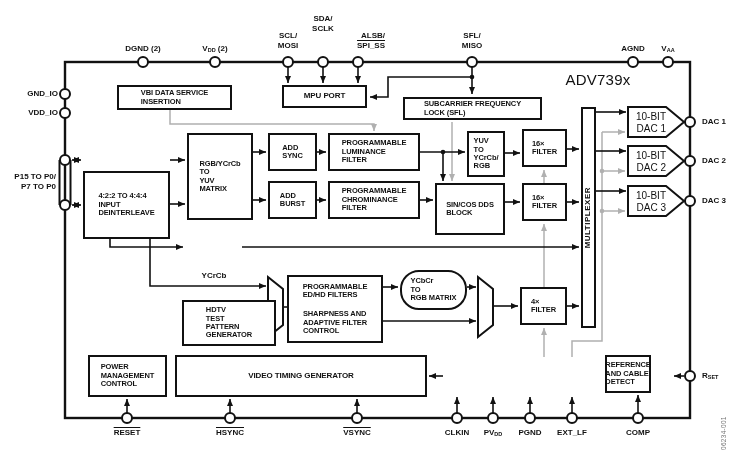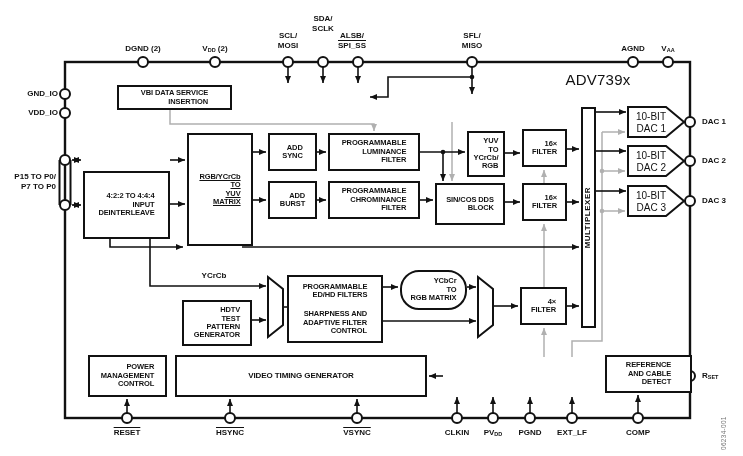--- a/index.html
+++ b/index.html
@@ -1,21 +1,21 @@
 <!DOCTYPE html>
 <html><head>
 <meta charset="utf-8">
 <style>
   html,body{margin:0;padding:0;background:#fff;}
   #stage{position:relative;width:743px;height:456px;background:#fff;overflow:hidden;
          font-family:"Liberation Sans","DejaVu Sans",sans-serif;color:#111;}
   #wires{position:absolute;left:0;top:0;}
   .box{position:absolute;box-sizing:border-box;border:2px solid #111;background:#fff;
        display:flex;flex-direction:column;align-items:center;justify-content:center;
-       text-align:right;font-weight:bold;font-size:7.5px;line-height:1.12;
+       text-align:left;font-weight:bold;font-size:7.5px;line-height:1.12;
        white-space:pre-line;letter-spacing:-0.1px;}
   .lbl{position:absolute;font-weight:bold;font-size:8px;line-height:1.15;white-space:pre-line;}
   .ctr{text-align:center;}
   .rgt{text-align:right;}
   .l{display:block;}
   .ol{text-decoration:overline;text-decoration-thickness:1px;}
   sub{font-size:5.5px;vertical-align:-1px;}
   .vtext{writing-mode:vertical-rl;transform:rotate(180deg);font-weight:bold;font-size:8px;letter-spacing:0.5px;}
   .dactext{position:absolute;font-weight:normal;font-size:10px;line-height:1.15;text-align:right;white-space:pre-line;}
   .title{position:absolute;font-weight:normal;font-size:15px;letter-spacing:0.2px;}
@@ -145,88 +145,91 @@
       <circle cx="572" cy="418" r="5"></circle>
         <circle cx="638" cy="418" r="5"></circle>
     </g>
   </svg>
 
   <div class="title ctr" style="left:548px;top:71px;width:100px;">ADV739x</div>
   <div class="figcode" style="left:720px;top:450px;">06234-001</div>
 
   <div class="box" style="left:117px;top:85px;width:115px;height:25px;">VBI DATA SERVICE
 INSERTION</div>
+  <div class="box" style="left:282px;top:85px;width:85px;height:23px;font-size:8px;">MPU PORT</div>
+  <div class="box" style="left:403px;top:97px;width:139px;height:23px;">SUBCARRIER FREQUENCY
+LOCK (SFL)</div>
   <div class="box" style="left:83px;top:150px;width:87px;height:68px;margin-top:21px;">4:2:2 TO 4:4:4
 INPUT
 DEINTERLEAVE</div>
-  <div class="box" style="left:187px;top:133px;width:66px;height:113px;text-decoration:underline;">RGB/YCrCb
+  <div class="box" style="left:187px;top:133px;width:66px;height:87px;">RGB/YCrCb
 TO
 YUV
 MATRIX</div>
   <div class="box" style="left:268px;top:133px;width:49px;height:38px;">ADD
 SYNC</div>
   <div class="box" style="left:328px;top:133px;width:92px;height:38px;">PROGRAMMABLE
 LUMINANCE
 FILTER</div>
   <div class="box" style="left:268px;top:181px;width:49px;height:38px;">ADD
 BURST</div>
   <div class="box" style="left:328px;top:181px;width:92px;height:38px;">PROGRAMMABLE
 CHROMINANCE
 FILTER</div>
   <div class="box" style="left:467px;top:131px;width:38px;height:46px;">YUV
 TO
 YCrCb/
 RGB</div>
-  <div class="box" style="left:435px;top:183px;width:70px;height:42px;">SIN/COS DDS
+  <div class="box" style="left:435px;top:183px;width:70px;height:52px;">SIN/COS DDS
 BLOCK</div>
   <div class="box" style="left:522px;top:129px;width:45px;height:38px;">16×
 FILTER</div>
   <div class="box" style="left:522px;top:183px;width:45px;height:38px;">16×
 FILTER</div>
   <div class="box" style="left:581px;top:107px;width:15px;height:221px;">
     <span class="vtext">MULTIPLEXER</span>
   </div>
-  <div class="box" style="left:182px;top:300px;width:70px;height:46px;">HDTV
+  <div class="box" style="left:182px;top:300px;width:94px;height:46px;">HDTV
 TEST
 PATTERN
 GENERATOR</div>
   <div class="box" style="left:287px;top:275px;width:96px;height:68px;justify-content:space-around;">
     <div>PROGRAMMABLE
 ED/HD FILTERS</div>
     <div>SHARPNESS AND
 ADAPTIVE FILTER
 CONTROL</div>
   </div>
   <div class="box" style="left:400px;top:270px;width:67px;height:40px;border-radius:19px;">YCbCr
 TO
 RGB MATRIX</div>
   <div class="box" style="left:520px;top:287px;width:47px;height:38px;">4×
 FILTER</div>
   <div class="box" style="left:88px;top:355px;width:79px;height:42px;">POWER
 MANAGEMENT
 CONTROL</div>
   <div class="box" style="left:175px;top:355px;width:252px;height:42px;font-size:8px;">VIDEO TIMING GENERATOR</div>
-  <div class="box" style="left:605px;top:355px;width:87px;height:38px;">REFERENCE
+  <div class="box" style="left:605px;top:355px;width:46px;height:38px;">REFERENCE
 AND CABLE
 DETECT</div>
 
   <div class="dactext" style="left:630px;top:111px;width:36px;">10-BIT
 DAC 1</div>
   <div class="dactext" style="left:630px;top:150px;width:36px;">10-BIT
 DAC 2</div>
   <div class="dactext" style="left:630px;top:190px;width:36px;">10-BIT
 DAC 3</div>
 
   <div class="lbl ctr" style="left:193px;top:271px;width:42px;">YCrCb</div>
 
   <div class="lbl ctr" style="left:103px;top:44px;width:80px;">DGND (2)</div>
   <div class="lbl ctr" style="left:185px;top:44px;width:60px;"><span>V</span><sub>DD</sub><span> (2)</span></div>
   <div class="lbl ctr two" style="left:268px;top:31px;width:40px;"><span class="l">SCL/</span><span class="l">MOSI</span></div>
   <div class="lbl ctr two" style="left:303px;top:14px;width:40px;"><span class="l">SDA/</span><span class="l">SCLK</span></div>
-  <div class="lbl ctr two" style="left:328px;top:31px;width:48px;"><span class="l">ALSB/</span><span class="l ol">SPI_SS</span></div>
+  <div class="lbl ctr two" style="left:337px;top:31px;width:48px;text-align:right;"><span class="l">ALSB/</span><span class="l ol">SPI_SS</span></div>
   <div class="lbl ctr two" style="left:452px;top:31px;width:40px;"><span class="l">SFL/</span><span class="l">MISO</span></div>
   <div class="lbl ctr" style="left:609px;top:44px;width:48px;">AGND</div>
   <div class="lbl ctr" style="left:652px;top:44px;width:32px;"><span>V</span><sub>AA</sub></div>
 
   <div class="lbl rgt" style="left:8px;top:89px;width:50px;">GND_IO</div>
   <div class="lbl rgt" style="left:8px;top:108px;width:50px;">VDD_IO</div>
   <div class="lbl rgt two" style="left:2px;top:172px;width:54px;"><span class="l">P15 TO P0/</span><span class="l">P7 TO P0</span></div>
 
   <div class="lbl" style="left:702px;top:117px;width:40px;">DAC 1</div>
   <div class="lbl" style="left:702px;top:156px;width:40px;">DAC 2</div>

